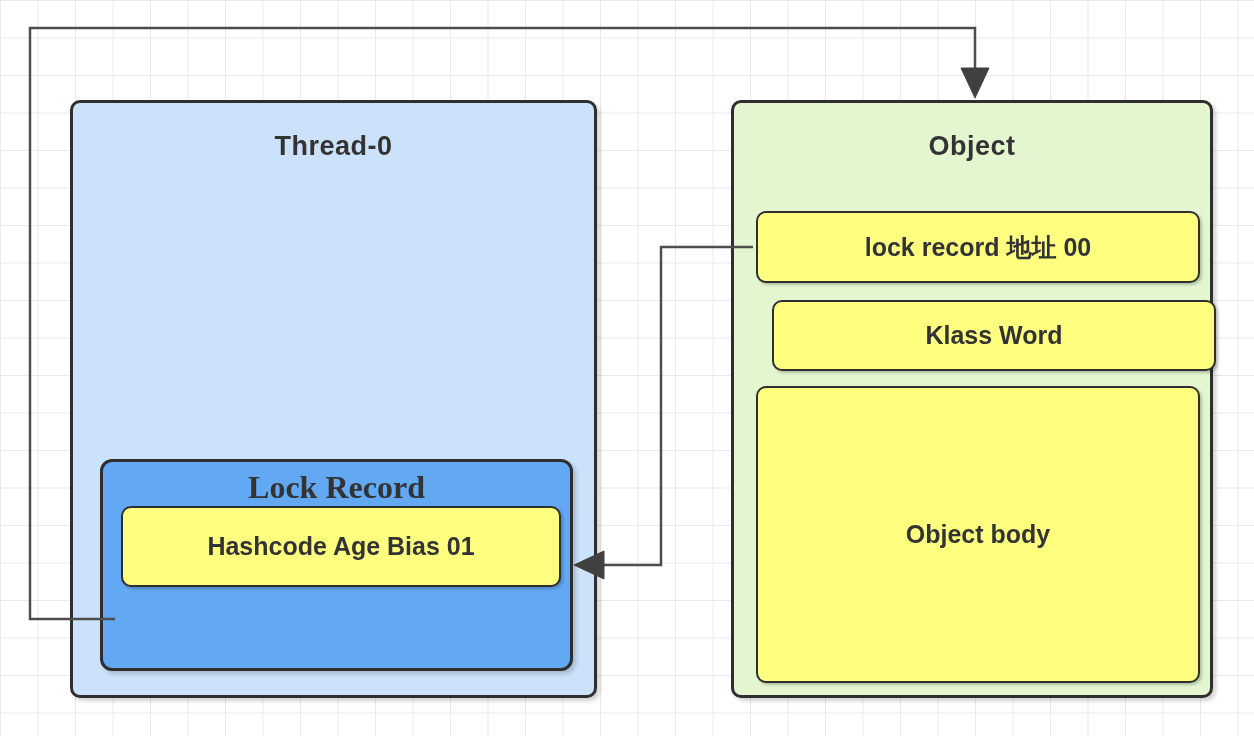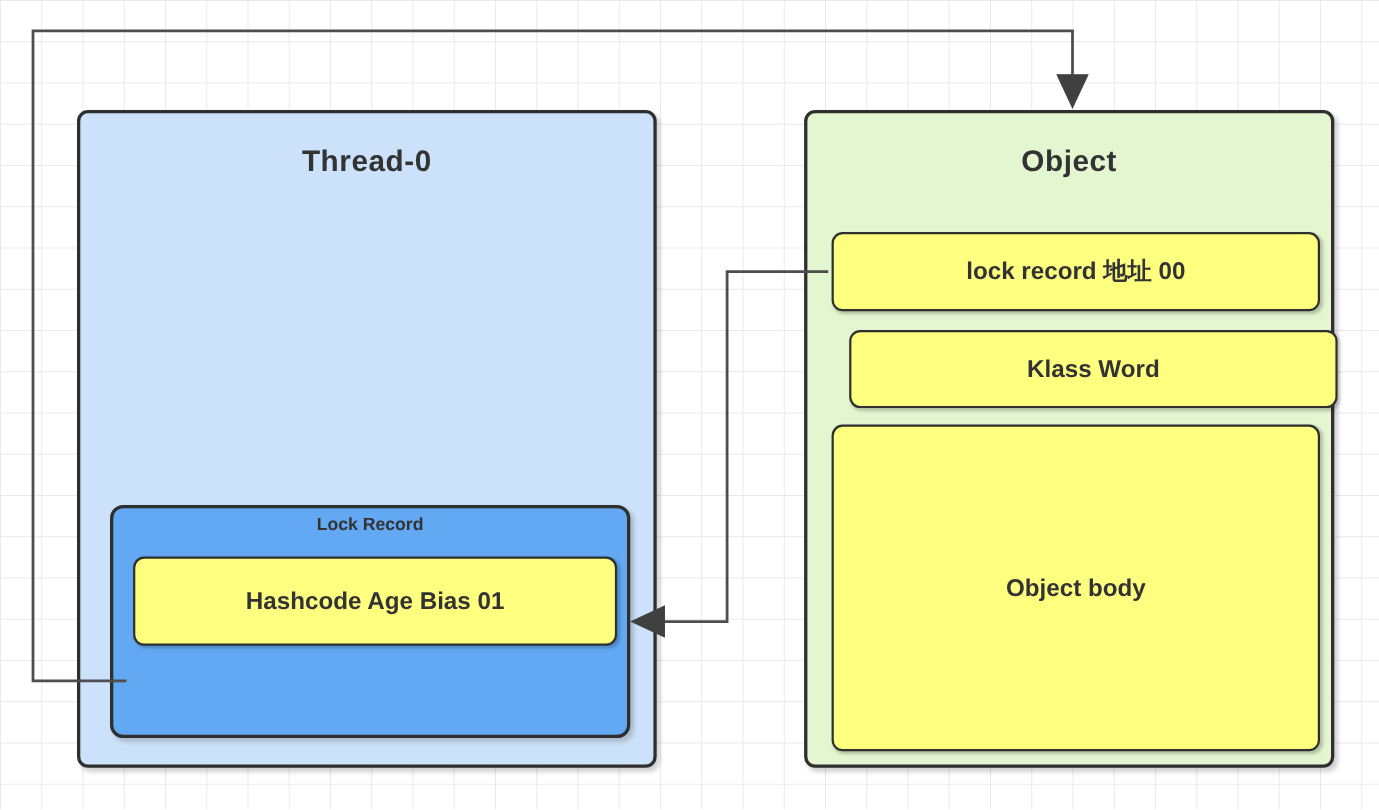--- a/index.html
+++ b/index.html
@@ -38,31 +38,31 @@
     letter-spacing:0.5px;
   }
   .lock-record-box{
     left:27px;top:356px;width:473px;height:212px;
     background:var(--lock_record_fill,#62a8f2);
     border-radius:12px;
   }
   .lr-title{
     position:absolute;left:0;right:0;top:7px;
     text-align:center;
-    font-size:16px;font-weight:bold;
+    font-size:32px;font-weight:bold;font-family:Liberation Serif, serif;
   }
   .slot{
     position:absolute;
     box-sizing:border-box;
     border:2.5px solid var(--stroke,#2f2f2f);
     border-radius:10px;
     background:var(--slot_fill,#feff7e);
     box-shadow:2px 2px 3px rgba(0,0,0,0.22);
     display:flex;align-items:center;justify-content:center;
-    font-size:22px;font-weight:bold;
+    font-size:25px;font-weight:bold;
     text-align:center;
   }
   
   .slot-hashcode{left:18px;top:44px;width:440px;height:81px;}
   .slot-objref{left:18px;top:129px;width:440px;height:67px;}
   
   .slot-lockrec-addr{left:22px;top:108px;width:444px;height:72px;}
   .slot-klass{left:22px;top:197px;width:444px;height:71px;margin-left:16px;}
   .slot-objbody{left:22px;top:283px;width:444px;height:297px;}
   .connectors{

